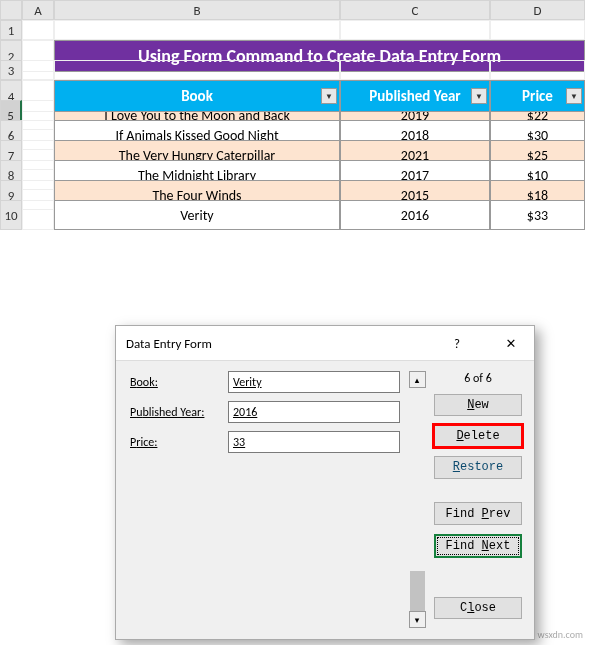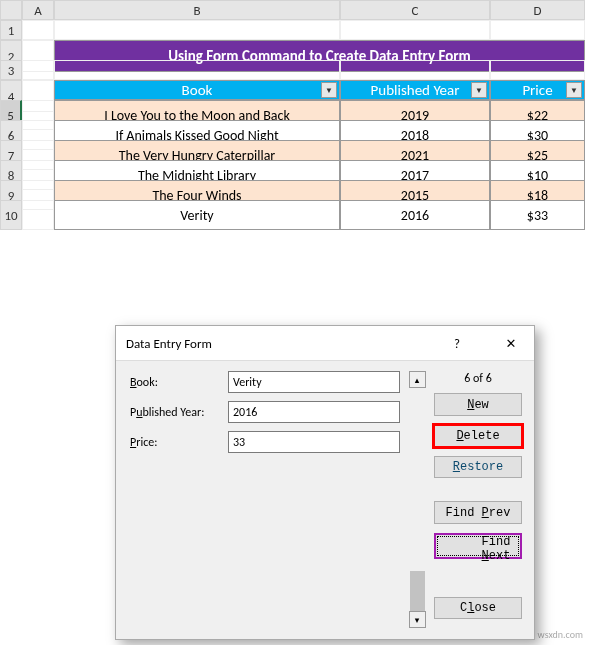--- a/index.html
+++ b/index.html
@@ -47,34 +47,34 @@
     border: 1px solid #e0e0e0;
     display: flex;
     align-items: center;
     padding: 0 4px;
   }
   .title-cell {
     grid-column: 3 / 6;
     background: #7030a0;
     color: #fff;
     font-weight: bold;
-    font-size: 15px;
+    font-size: 18px;
     justify-content: center;
     border: 1px solid #999;
     height: 32px;
   }
   .table-header {
     background: #00b0f0;
     color: #fff;
-    font-weight: normal;
+    font-weight: bold;
     font-size: 15px;
     justify-content: center;
     position: relative;
     border: 1px solid #999;
-    height: 20px;
+    height: 32px;
   }
   .filter-btn {
     position: absolute;
     right: 2px;
     top: 50%;
     transform: translateY(-50%);
     width: 16px;
     height: 16px;
     background: #e8e8e8;
     border: 1px solid #999;
@@ -126,20 +126,21 @@
     background: #fff;
   }
   .dialog-body {
     display: flex;
     padding: 10px 12px 12px 14px;
     gap: 8px;
     height: calc(100% - 34px);
   }
   .form-left {
     flex: 1;
+    text-decoration: underline;
   }
   .form-row {
     display: flex;
     align-items: center;
     margin-bottom: 8px;
   }
   .form-label {
     width: 98px;
     font-size: 12px;
     color: #000;
@@ -208,23 +209,22 @@
   }
   .dlg-btn .ul { text-decoration: underline; }
   .dlg-btn.disabled { color: #0c4a6e; }
   .dlg-btn.highlight-red {
     outline: 3px solid #ff0000;
     outline-offset: -1px;
   }
   .dlg-btn.focused {
     outline: 1px dotted #000;
     outline-offset: -4px;
-    border: 2px solid #a21caf;
+    border: 2px solid #15803d;
     height: 26px;
-    padding-left: 36px;
   }
   .gap { height: 16px; }
 
   .watermark {
     position: absolute;
     right: 6px;
     bottom: 4px;
     font-size: 10px;
     color: rgba(0,0,0,0.35);
   }

